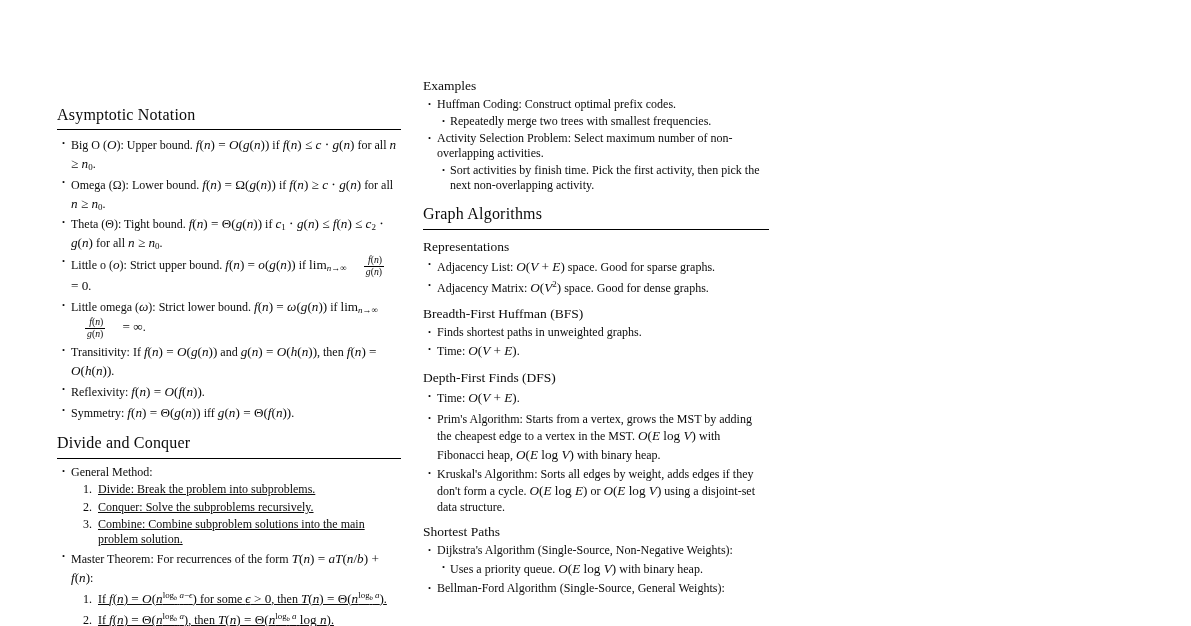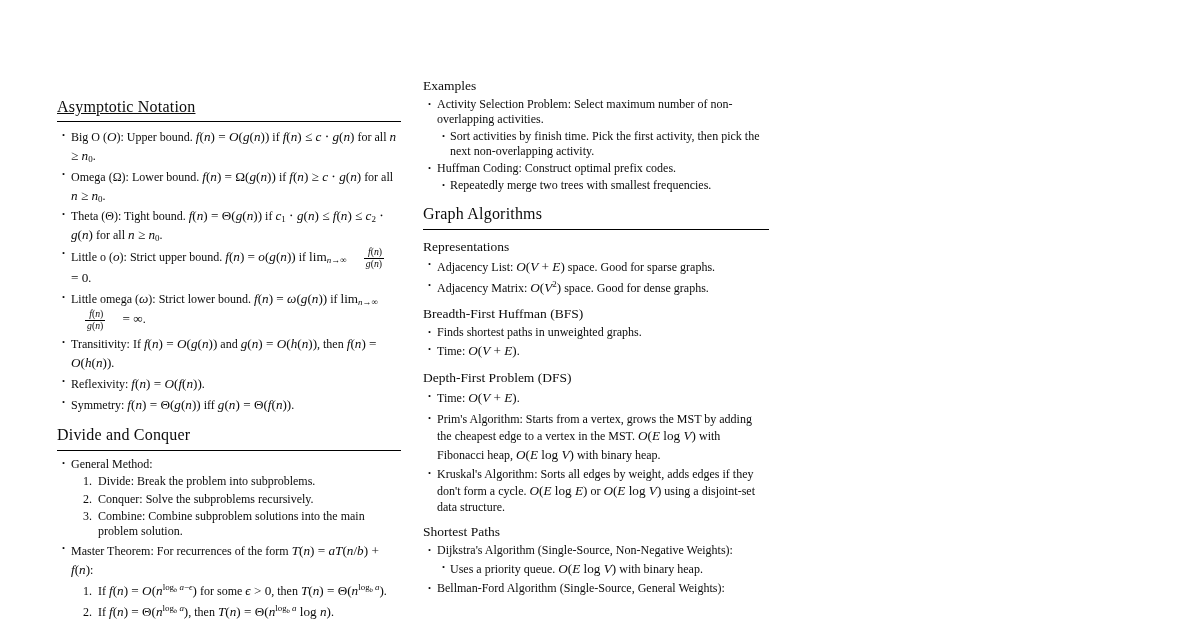--- a/index.html
+++ b/index.html
@@ -9,33 +9,33 @@
     font-size:12px;line-height:1.25;
   }
   .col{position:absolute;top:0;}
   .col-left{left:57px;top:94px;width:344px;}
   .col-right{left:423px;top:78px;width:346px;}
 
   h2.section{
     font-size:16px;font-weight:normal;margin:12px 0 6px 0;padding-bottom:5px;
     border-bottom:1.6px solid #000;letter-spacing:.2px;line-height:1.15;
   }
-  h2.section.first{margin-top:4px;text-decoration:underline;}
+  h2.section.first{margin-top:12px;}
   h3.subsection{font-size:13.5px;font-weight:normal;margin:9px 0 3px 0;line-height:1.2;}
   h3.subsection.first{margin-top:0;}
 
   ul.bullets{list-style:none;margin:2px 0 4px 0;padding:0;}
   ul.bullets ul.bullets{margin:1px 0 1px 0;}
   ul.bullets > li{position:relative;padding-left:14px;margin:2px 0;}
   ul.bullets ul.bullets > li{padding-left:13px;}
   ul.bullets > li::before{
     content:"\2022";position:absolute;left:5px;top:0.16em;font-size:0.72em;color:#0b0b0b;
   }
   ol.steps{list-style:decimal;margin:2px 0 2px 0;padding-left:24px;}
-  ol.steps > li{padding-left:3px;margin:2.5px 0;}
+  ol.steps > li{padding-left:3px;margin:2.5px 0;text-decoration:underline;}
 
   
   .math{font-size:1.1em;line-height:1.42;white-space:normal;}
   .math .mi{font-style:italic;}
   .math .rm{font-style:normal;}
   .math sup{font-size:0.68em;line-height:0;vertical-align:0.55em;}
   .math sub{font-size:0.68em;line-height:0;vertical-align:-0.25em;}
   .math .frac{
     display:inline-block;vertical-align:-0.62em;text-align:right;
     font-size:0.74em;line-height:1.08;margin:0 14px;
@@ -84,48 +84,48 @@
         </ol>
       </li>
     </ul>
   </div>
 
   <div class="col col-right">
 
     <h3 class="subsection first">Examples</h3>
     <ul class="bullets">
       <li>
+        <span class="li-text">Huffman Coding: Construct optimal prefix codes.</span>
+        <ul class="bullets">
+          <li>Repeatedly merge two trees with smallest frequencies.</li>
+        </ul>
+      </li>
+      <li>
         <span class="li-text">Activity Selection Problem: Select maximum number of non-overlapping activities.</span>
         <ul class="bullets">
           <li>Sort activities by finish time. Pick the first activity, then pick the next non-overlapping activity.</li>
-        </ul>
-      </li>
-      <li>
-        <span class="li-text">Huffman Coding: Construct optimal prefix codes.</span>
-        <ul class="bullets">
-          <li>Repeatedly merge two trees with smallest frequencies.</li>
         </ul>
       </li>
     </ul>
 
     <h2 class="section">Graph Algorithms</h2>
 
     <h3 class="subsection">Representations</h3>
     <ul class="bullets">
       <li>Adjacency List: <span class="math"><span class="mi">O</span>(<span class="mi">V</span> + <span class="mi">E</span>)</span> space. Good for sparse graphs.</li>
       <li>Adjacency Matrix: <span class="math"><span class="mi">O</span>(<span class="mi">V</span><sup>2</sup>)</span> space. Good for dense graphs.</li>
     </ul>
 
     <h3 class="subsection">Breadth-First Huffman (BFS)</h3>
     <ul class="bullets">
       <li>Finds shortest paths in unweighted graphs.</li>
       <li>Time: <span class="math"><span class="mi">O</span>(<span class="mi">V</span> + <span class="mi">E</span>)</span>.</li>
     </ul>
 
-    <h3 class="subsection">Depth-First Problem (DFS)</h3>
+    <h3 class="subsection">Depth-First Finds (DFS)</h3>
     <ul class="bullets">
       <li>Time: <span class="math"><span class="mi">O</span>(<span class="mi">V</span> + <span class="mi">E</span>)</span>.</li>
     </ul>
 
     <ul class="bullets">
       <li>Prim's Algorithm: Starts from a vertex, grows the MST by adding the cheapest edge to a vertex in the MST. <span class="math"><span class="mi">O</span>(<span class="mi">E</span> <span class="rm">log</span> <span class="mi">V</span>)</span> with Fibonacci heap, <span class="math"><span class="mi">O</span>(<span class="mi">E</span> <span class="rm">log</span> <span class="mi">V</span>)</span> with binary heap.</li>
       <li>Kruskal's Algorithm: Sorts all edges by weight, adds edges if they don't form a cycle. <span class="math"><span class="mi">O</span>(<span class="mi">E</span> <span class="rm">log</span> <span class="mi">E</span>)</span> or <span class="math"><span class="mi">O</span>(<span class="mi">E</span> <span class="rm">log</span> <span class="mi">V</span>)</span> using a disjoint-set data structure.</li>
     </ul>
 
     <h3 class="subsection">Shortest Paths</h3>

